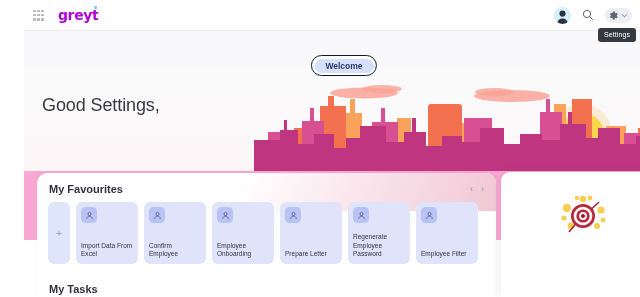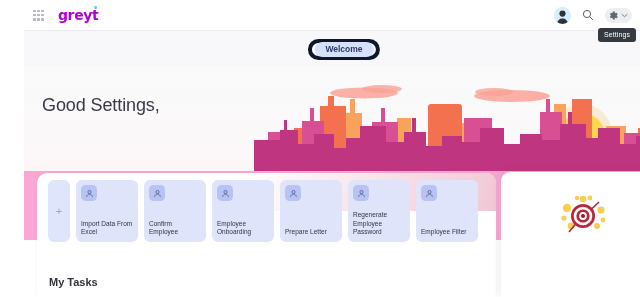--- a/index.html
+++ b/index.html
@@ -83,24 +83,24 @@
 
   
   .tabstrip-zone {
     position: absolute; top: 31px; left: 0;
     width: 640px; height: 35px;
     background: #f8f8fa;
     z-index: 30;
   }
   .tabs {
     position: absolute; left: 50%; transform: translateX(-50%);
-    top: 8px;
-    display: flex; align-items: center;
+    top: 24px;
+    display: flex; 
     background: #ffffff;
-    border: 4px solid #0f172a;
+    border: 1px solid #0f172a;
     border-radius: 14px;
     padding: 2.5px;
     height: 21px;
   }
   .tab {
     font-size: 8.5px;
     padding: 3px 11px 4px 11px;
     border-radius: 11px;
     color: #6d7280;
     cursor: pointer;
@@ -193,21 +193,21 @@
   }
   .fav-card .clabel {
     position: absolute; left: 5px; right: 4px; bottom: 5px;
     font-size: 6.5px; color: #2f3340; line-height: 1.32;
     letter-spacing: 0.02px;
   }
   .fav-card.tall .clabel { bottom: 5px; }
 
   
   .mytasks {
-    position: absolute; left: 25px; top: 276px;
+    position: absolute; left: 25px; top: 283px;
     font-size: 11px; font-weight: 600; color: #32323d;
     z-index: 25;
   }
 
   
   .toast {
     position: absolute; top: 172px; left: 477px;
     width: 163px; height: 125px;
     background: #ffffff;
     border-radius: 9px 0 0 0;
@@ -363,20 +363,27 @@
         <ellipse cx="46" cy="96" rx="22" ry="7"></ellipse>
       </g>
     </svg>
 
     <div class="greeting">
       <h1>Good Settings,</h1>
     </div>
   </div>
 
   <div class="fav-panel">
+    <div class="fav-head">
+      <div class="fav-title">My Favourites</div>
+      <div class="fav-nav">
+        <span>‹</span>
+        <span>›</span>
+      </div>
+    </div>
 
     <div class="fav-rail">
       <div class="add-tile">+</div>
 
       <div class="fav-card">
         <div class="cico">
           <svg width="9" height="9" viewBox="0 0 12 12">
               <circle cx="6" cy="4" r="2.1" fill="none" stroke="#4a5585" stroke-width="1"></circle>
               <path d="M2.2 10c.4-2 1.9-3 3.8-3s3.4 1 3.8 3" fill="none" stroke="#4a5585" stroke-width="1" stroke-linecap="round"></path>
             </svg>

